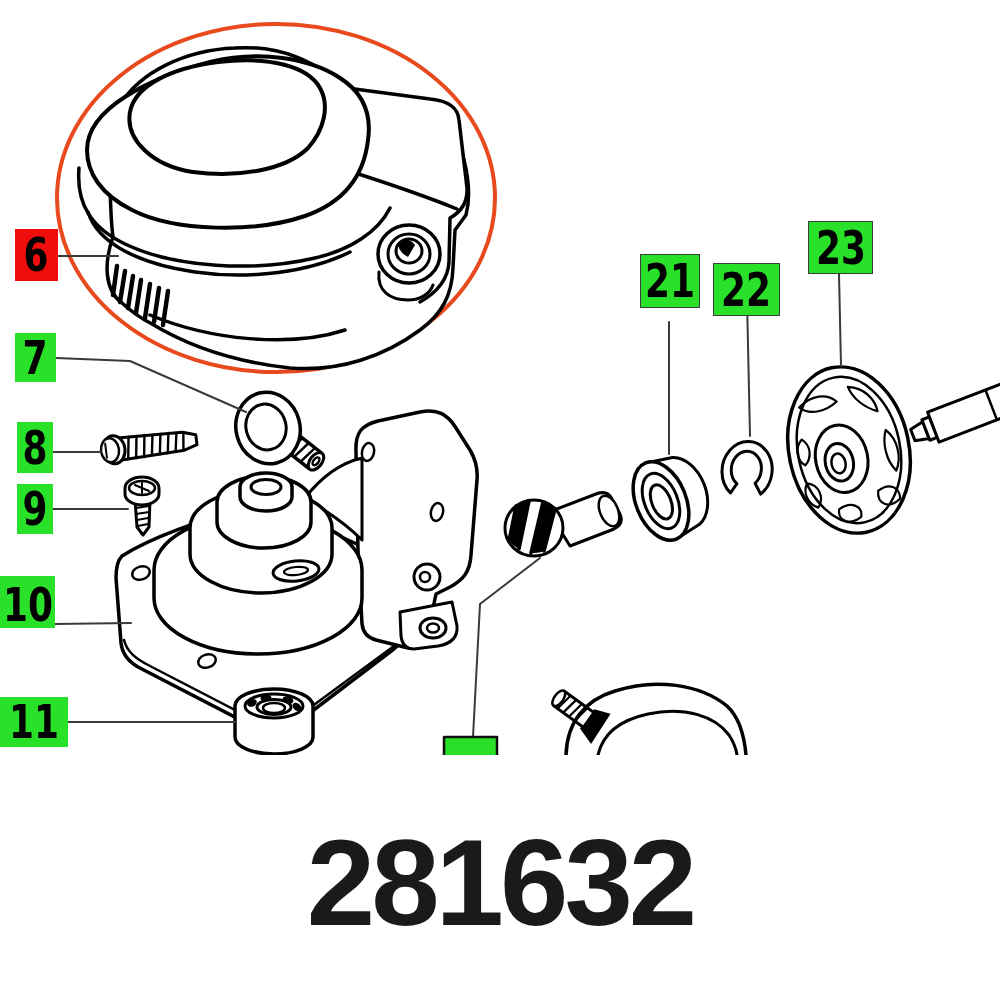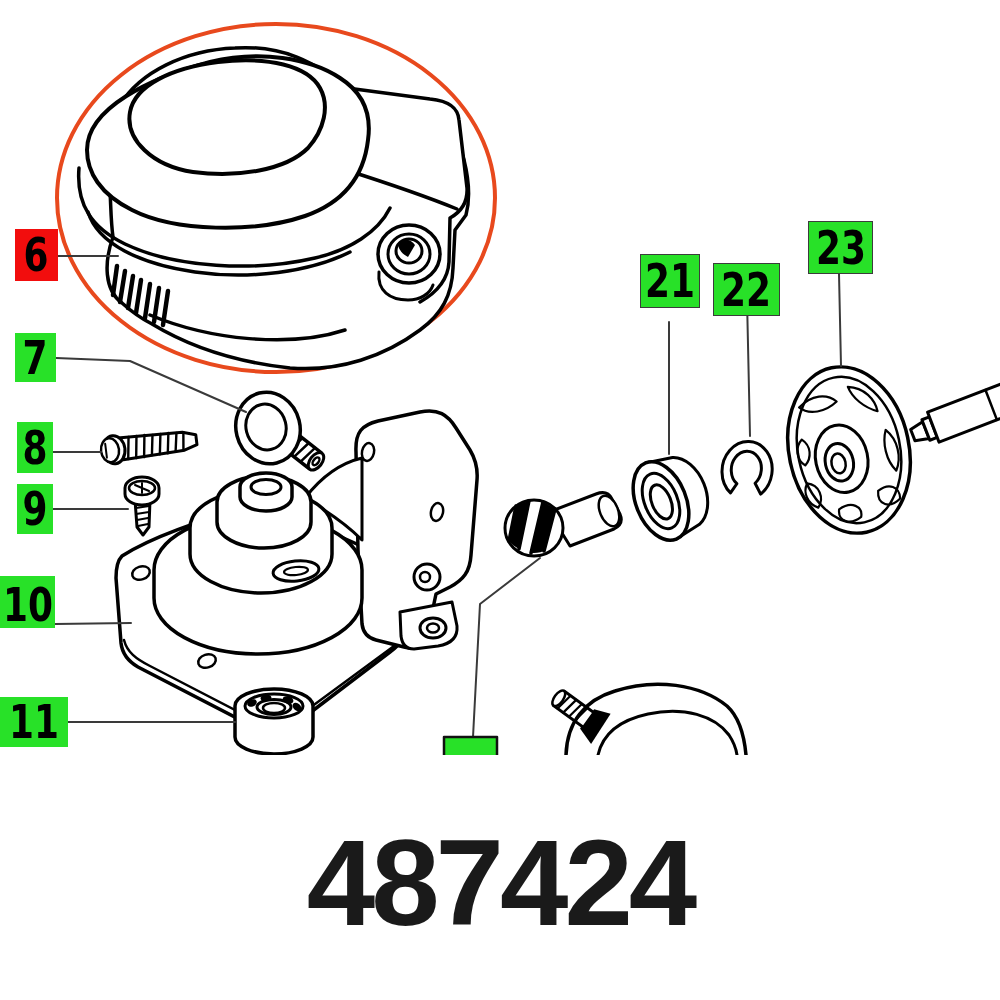--- a/index.html
+++ b/index.html
@@ -252,15 +252,15 @@
   <div class="callout green bordered" style="left:640px;top:254px;width:58px;height:52px;">
     <span class="digits">21</span>
     </div>
   <div class="callout green bordered" style="left:713px;top:263px;width:65px;height:51px;">
     <span class="digits">22</span>
     </div>
   <div class="callout green bordered" style="left:808px;top:221px;width:63px;height:51px;">
     <span class="digits">23</span>
     </div>
 
-  <div id="part-number">487424</div>
+  <div id="part-number">281632</div>
 
 </div>
 
 </body></html>

